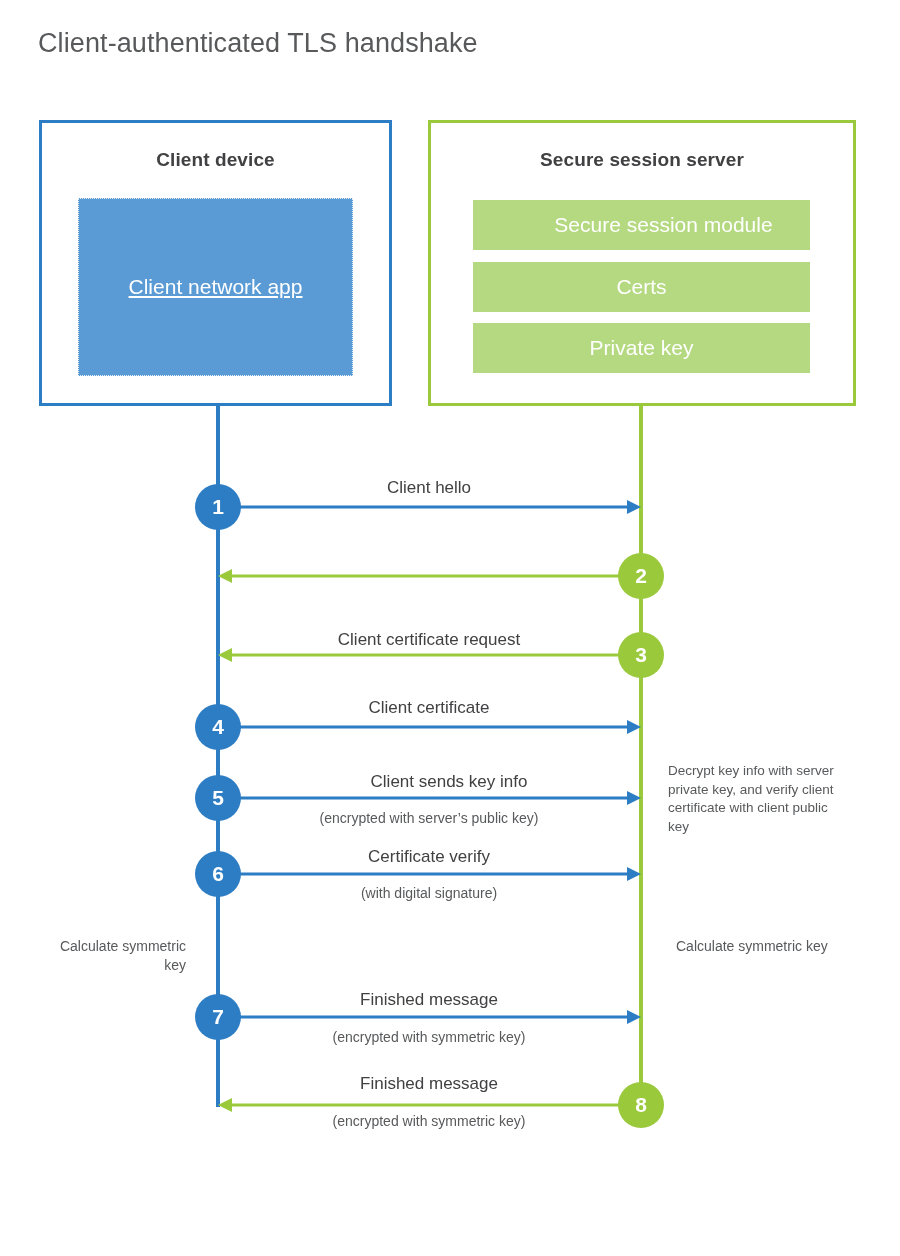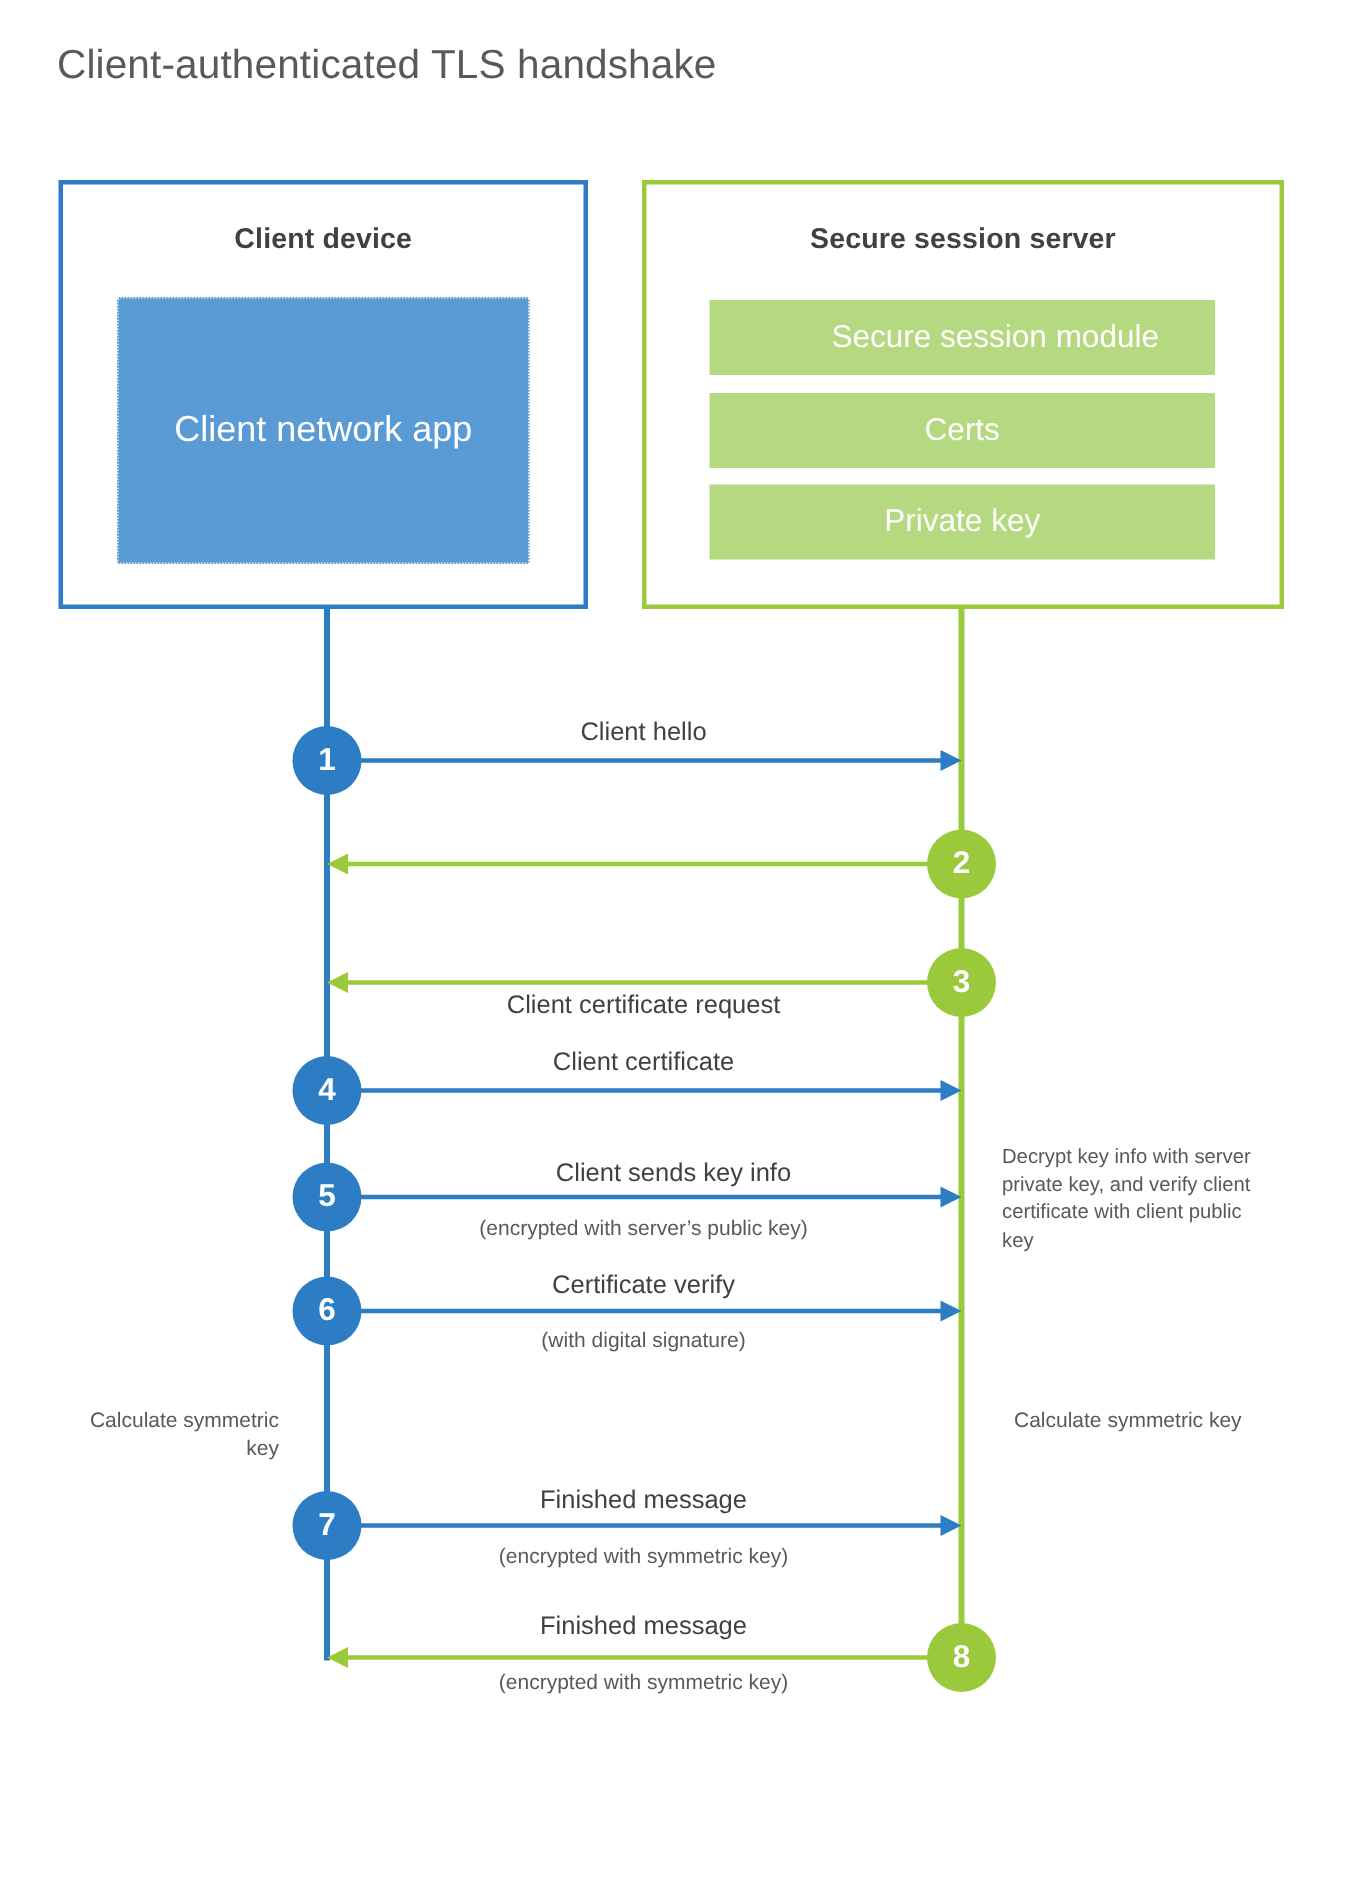--- a/index.html
+++ b/index.html
@@ -75,23 +75,24 @@
     width: 275px;
     height: 178px;
     background: #5b9bd5;
     border: 1px dotted #e8f0f8;
     box-sizing: border-box;
     display: flex;
     align-items: center;
     justify-content: center;
     text-align: center;
     color: #ffffff;
-    font-size: 24px;
+    font-size: 21px;
     line-height: 1.33;
     font-weight: 400;
+    text-decoration: underline;
   }
 
   
   .srv-bar {
     position: absolute;
     left: 473px;
     width: 337px;
     height: 50px;
     background: #b4d981;
     display: flex;
@@ -223,21 +224,21 @@
   <div class="step-circle green" style="left:618px; top:632px;">3</div>
   <div class="step-circle blue" style="left:195px; top:704px;">4</div>
   <div class="step-circle blue" style="left:195px; top:775px;">5</div>
   <div class="step-circle blue" style="left:195px; top:851px;">6</div>
   <div class="step-circle blue" style="left:195px; top:994px;">7</div>
   <div class="step-circle green" style="left:618px; top:1082px;">8</div>
 
   <div class="msg-label" style="left:429px; top:478px;">Client hello</div>
 
 
-  <div class="msg-label" style="left:429px; top:660px;">Client certificate request</div>
+  <div class="msg-label" style="left:429px; top:630px;">Client certificate request</div>
 
   <div class="msg-label" style="left:429px; top:698px;">Client certificate</div>
 
   <div class="msg-label" style="left:429px; top:772px;margin-left:20px;">Client sends key info</div>
   <div class="msg-sublabel" style="left:429px; top:810px;">(encrypted with server’s public key)</div>
 
   <div class="msg-label" style="left:429px; top:847px;">Certificate verify</div>
   <div class="msg-sublabel" style="left:429px; top:885px;">(with digital signature)</div>
 
   <div class="msg-label" style="left:429px; top:990px;">Finished message</div>

